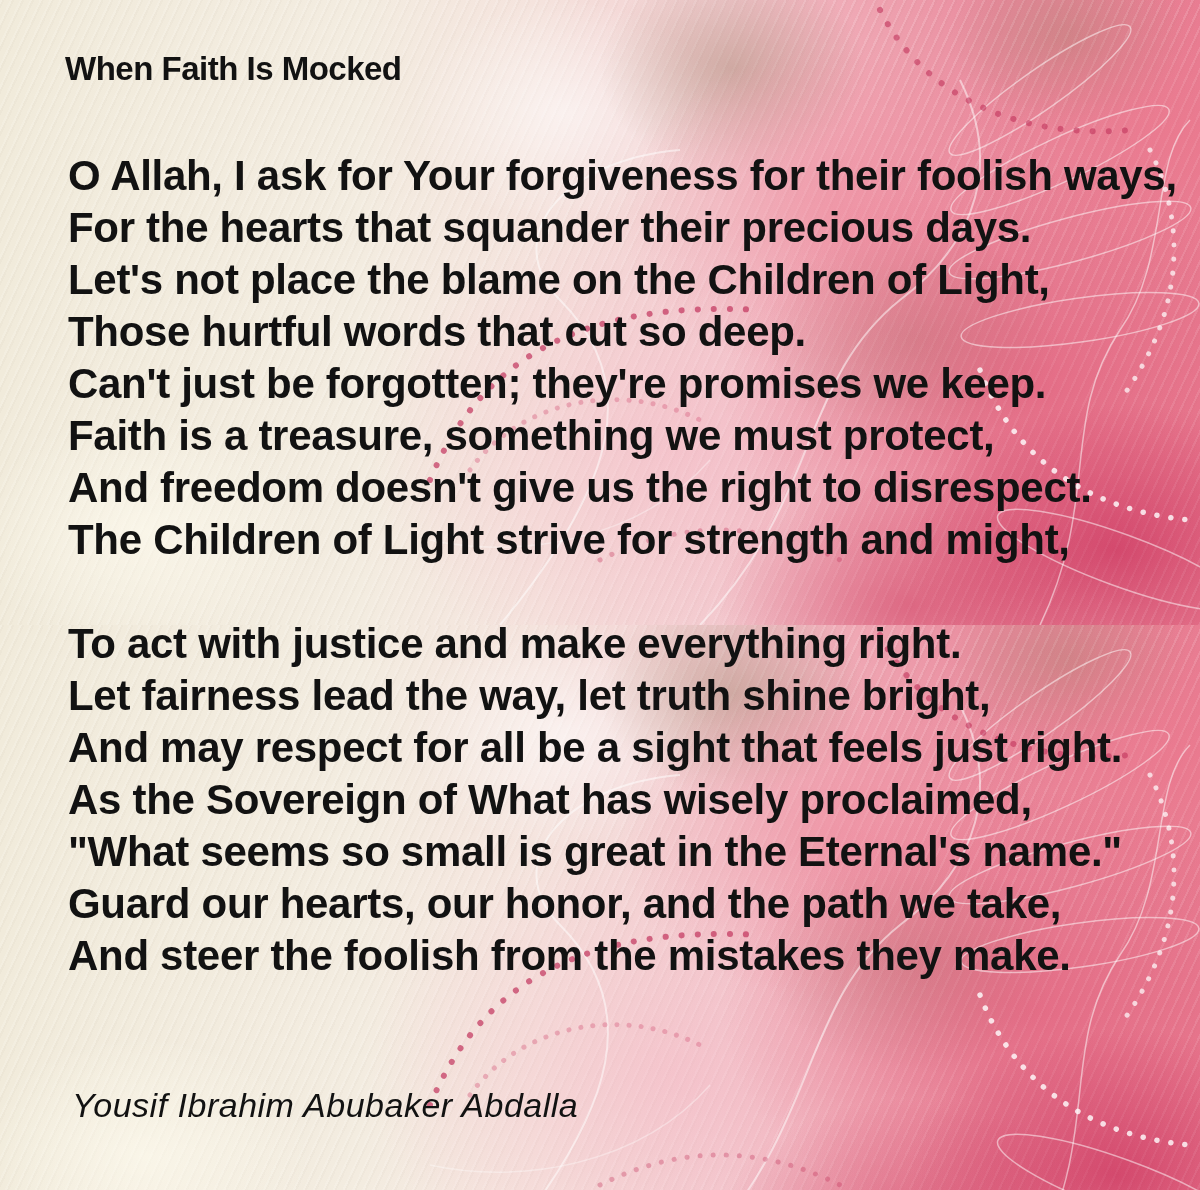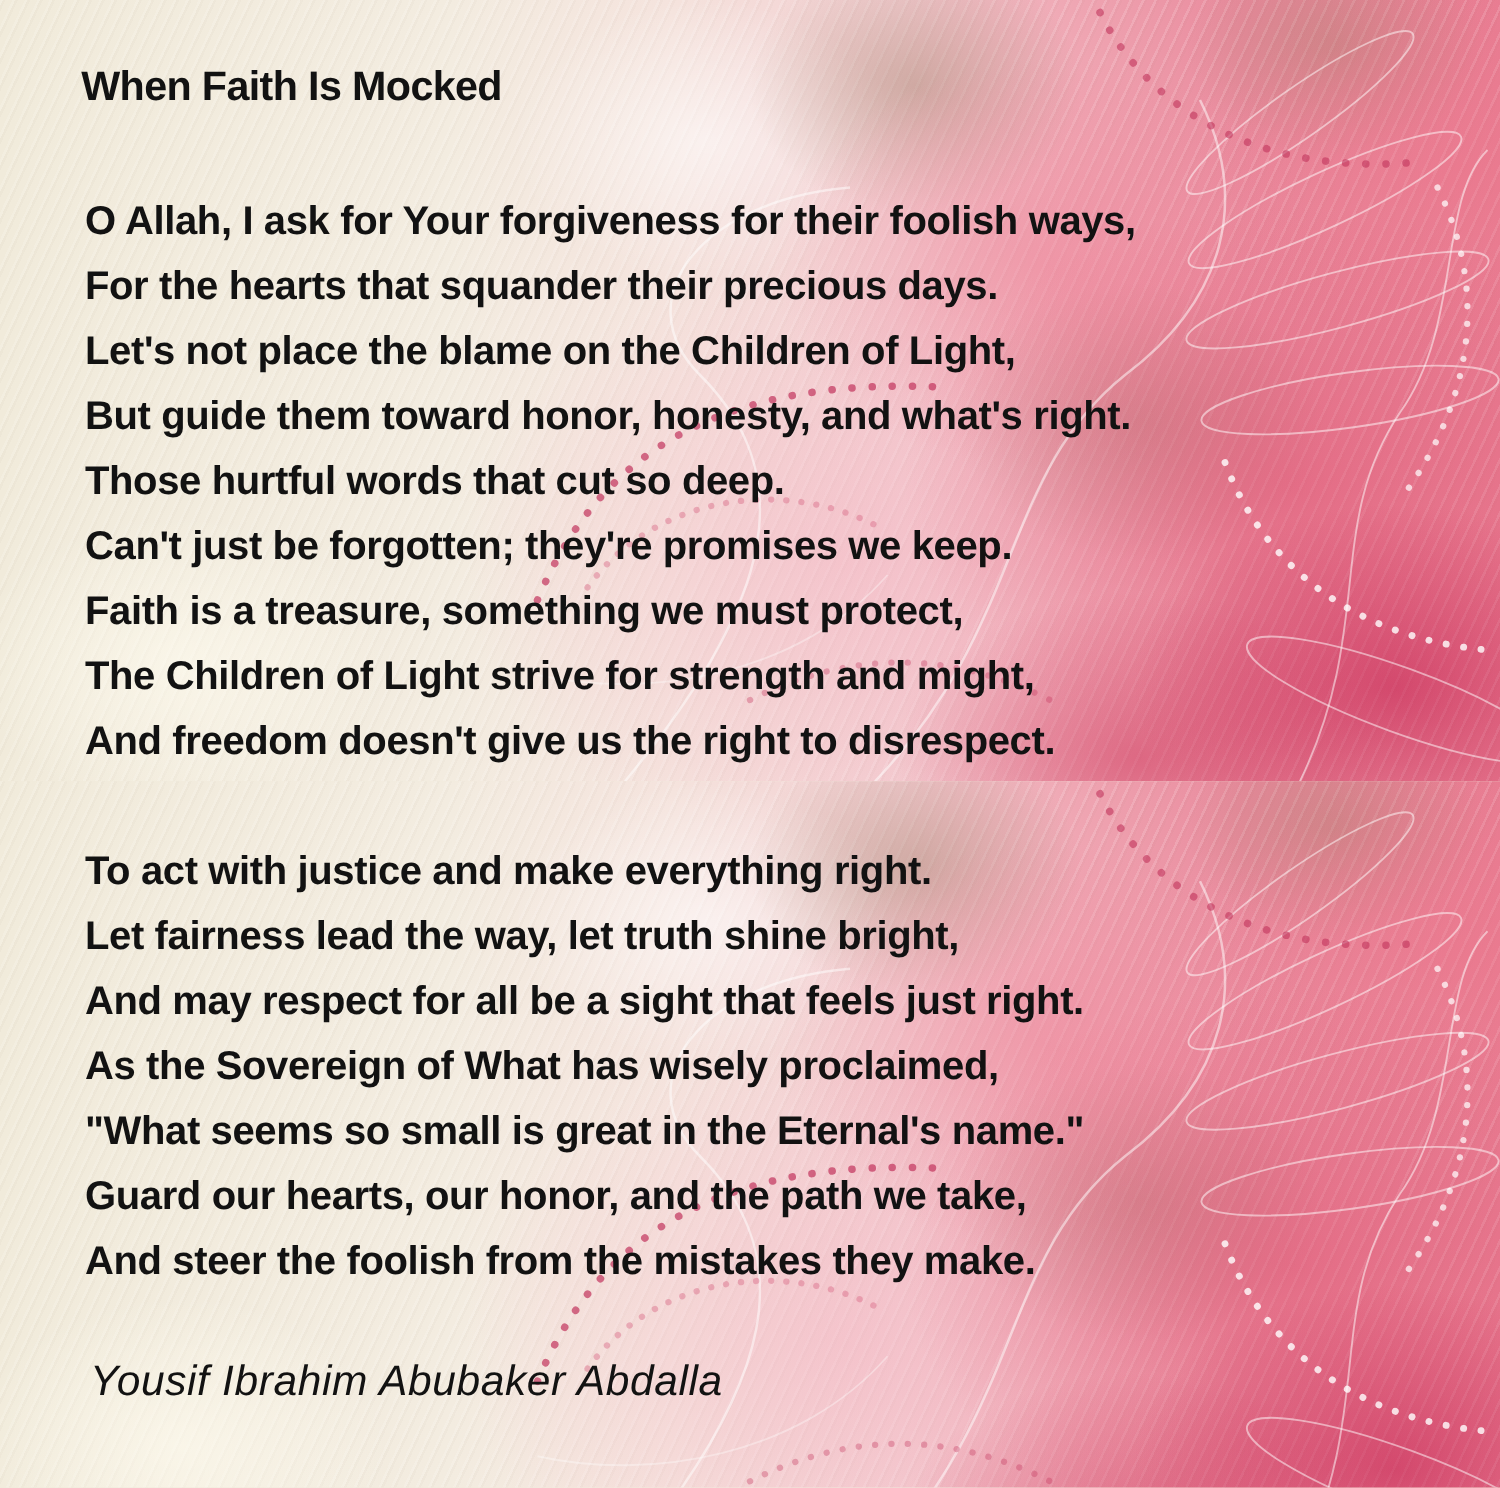--- a/index.html
+++ b/index.html
@@ -41,21 +41,21 @@
   
   .content{position:absolute;inset:0;color:#121212;}
   .page-title{
     position:absolute;left:65px;top:50px;
     font-size:33px;font-weight:bold;letter-spacing:-.5px;
   }
   .poem{position:absolute;left:68px;top:150px;width:960px;}
   .stanza{margin:0;}
   .stanza.second{margin-top:52px;}
   .poem-line{
-    font-size:32px;font-weight:bold;line-height:52px;
+    font-size:42px;font-weight:bold;line-height:52px;
     letter-spacing:-.3px;white-space:nowrap;
   }
   .author{
     position:absolute;left:72px;top:1086px;
     font-size:34px;font-style:italic;font-weight:normal;letter-spacing:.5px;
   }
 </style>
 </head>
 <body>
 
@@ -118,26 +118,25 @@
   </div>
 
   <div class="content">
     <div class="page-title">When Faith Is Mocked</div>
 
     <div class="poem">
       <div class="stanza">
         <div class="poem-line">O Allah, I ask for Your forgiveness for their foolish ways,</div>
         <div class="poem-line">For the hearts that squander their precious days.</div>
         <div class="poem-line">Let's not place the blame on the Children of Light,</div>
-        <div class="poem-line">But guide them toward honor, honesty, and what's right.</div>
         <div class="poem-line">Those hurtful words that cut so deep.</div>
         <div class="poem-line">Can't just be forgotten; they're promises we keep.</div>
         <div class="poem-line">Faith is a treasure, something we must protect,</div>
+        <div class="poem-line">And freedom doesn't give us the right to disrespect.</div>
         <div class="poem-line">The Children of Light strive for strength and might,</div>
-        <div class="poem-line">And freedom doesn't give us the right to disrespect.</div>
       </div>
       <div class="stanza second">
         <div class="poem-line">To act with justice and make everything right.</div>
         <div class="poem-line">Let fairness lead the way, let truth shine bright,</div>
         <div class="poem-line">And may respect for all be a sight that feels just right.</div>
         <div class="poem-line">As the Sovereign of What has wisely proclaimed,</div>
         <div class="poem-line">"What seems so small is great in the Eternal's name."</div>
         <div class="poem-line">Guard our hearts, our honor, and the path we take,</div>
         <div class="poem-line">And steer the foolish from the mistakes they make.</div>
       </div>

